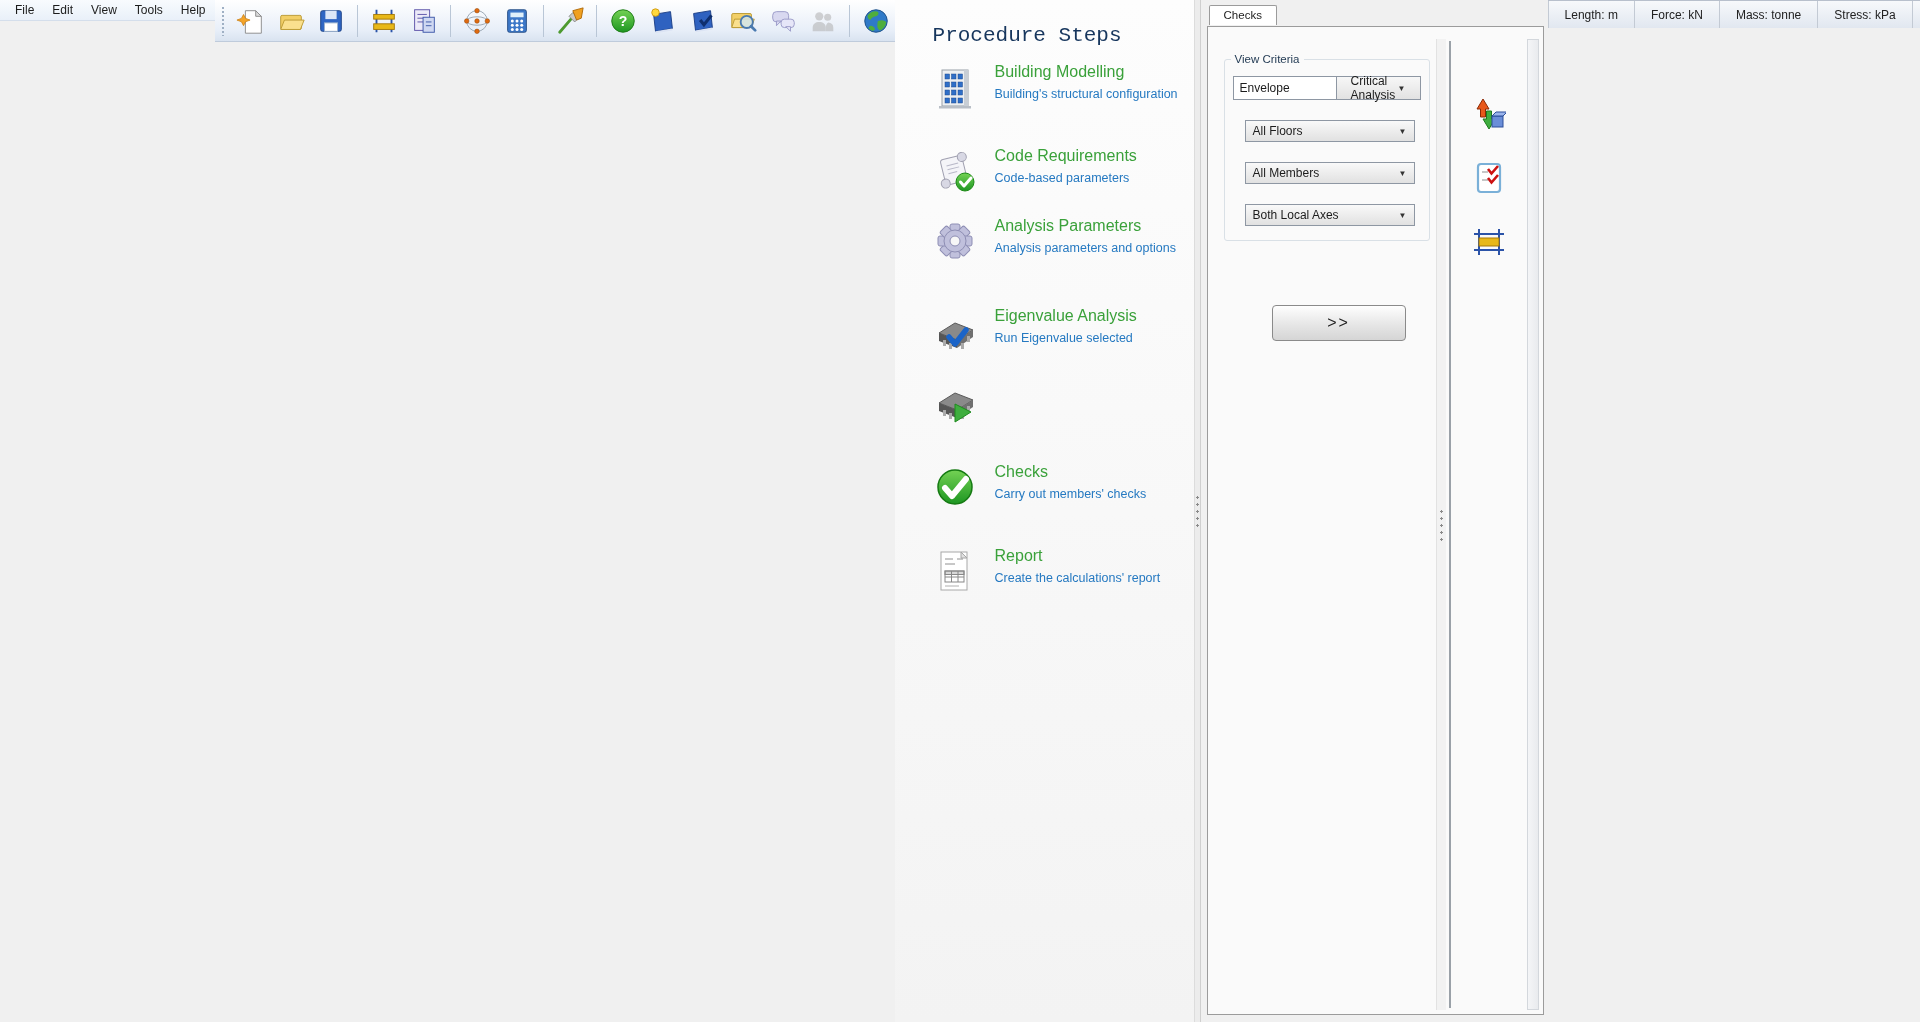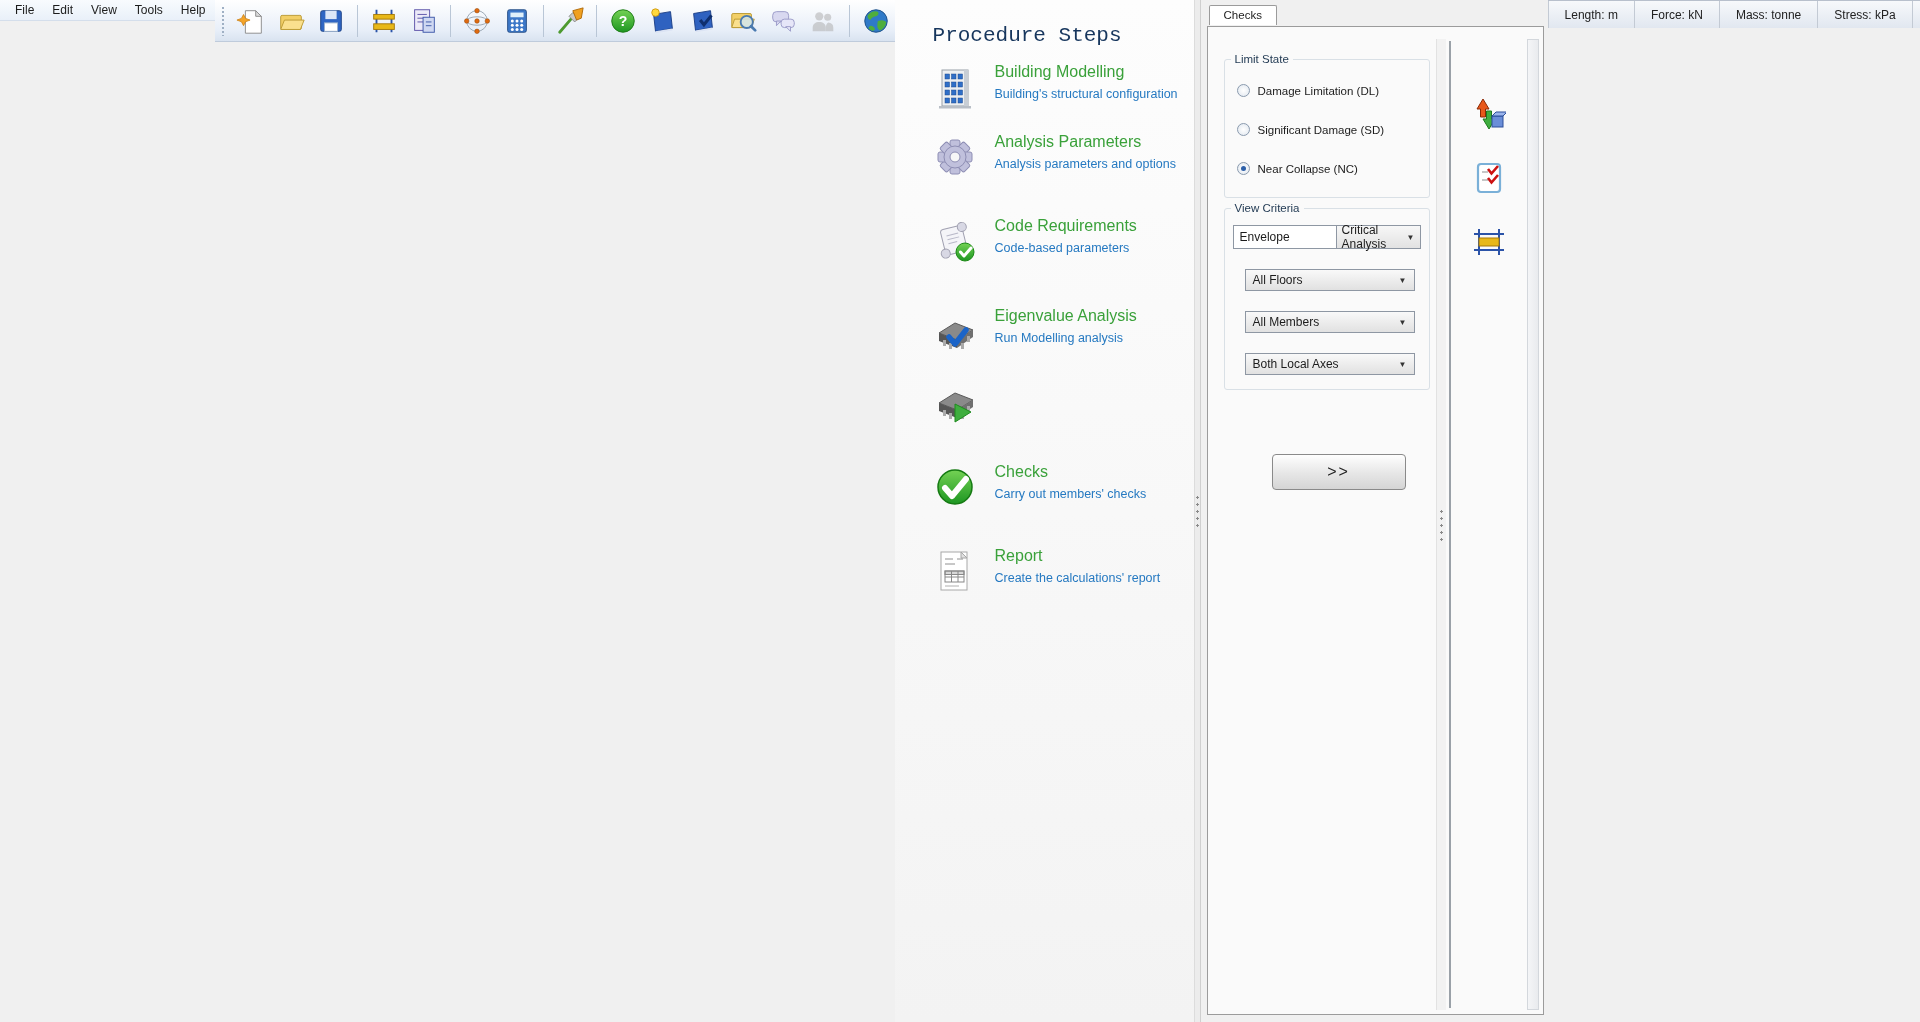--- a/index.html
+++ b/index.html
@@ -65,21 +65,21 @@
   .radio-row:last-child { margin-bottom:8px; }
   .radio { width:13px; height:13px; border-radius:50%; border:1px solid #8a9aae;
            background:radial-gradient(#ffffff,#dfe6ee); position:relative; flex:0 0 13px; }
   .radio.sel::after { content:""; position:absolute; left:3px; top:3px; width:5px; height:5px;
            border-radius:50%; background:#2c5fa8; }
   .radio-label { font-size:11.5px; }
 
   .env-row { display:flex; border:1px solid #8e97a3; height:24px; margin:14px 0 0; background:#fff;gap:40px; }
   .env-field { flex:1; display:flex; align-items:center; padding:0 6px; font-size:12px; background:#fff; }
   .env-combo { width:104px; border-left:1px solid #8e97a3; display:flex; align-items:center;
-               justify-content:space-between; padding:0 5px; font-size:12px;
+               justify-content:space-between; padding:0 14px; font-size:12px;
                background:linear-gradient(#f7f7f7,#e2e2e2); }
   .combo { height:22px; border:1px solid #8e97a3; display:flex; align-items:center; justify-content:space-between;
            padding:0 7px; font-size:12px; background:linear-gradient(#f9f9f9,#e1e1e1);
            margin:20px 6px 0 12px; }
   .combo-arrow { font-size:8px; color:#333; }
   .apply-btn { display:block; width:134px; height:36px; margin:64px 0 0 48px; font-size:16px; letter-spacing:2px;
                border:1px solid #8a8a8a; border-radius:4px; color:#222;
                background:linear-gradient(#fefefe,#e6e6e6 55%,#d5d5d5); font-family:"Liberation Sans",sans-serif; }
 
   .mini-splitter { width:10px; display:flex; align-items:center; justify-content:center;
@@ -304,72 +304,72 @@
                 <rect x="27" y="35" width="4.5" height="5"></rect>
               </g>
           <rect x="8" y="43" width="32" height="2.5" fill="#b8bec6"></rect>
             </svg></span>
         <div>
             <div class="s-title">Building Modelling</div>
              <div class="s-sub">Building's structural configuration</div>
           </div>
       </div>
 
-      <div class="step m8">
-        <span class="s-icon"><svg viewBox="0 0 48 48">
-          <g fill="#c0c0dc" stroke="#8e8eb4">
-            <rect x="19" y="7" width="10" height="34" rx="2"></rect>
-                <rect x="19" y="7" width="10" height="34" rx="2" transform="rotate(45 24 24)"></rect>
-            <rect x="19" y="7" width="10" height="34" rx="2" transform="rotate(90 24 24)"></rect>
-                <rect x="19" y="7" width="10" height="34" rx="2" transform="rotate(135 24 24)"></rect>
-            <circle cx="24" cy="24" r="11"></circle>
-              </g>
-          <circle cx="24" cy="24" r="5" fill="#f7f7f7" stroke="#8e8eb4"></circle>
-            </svg></span>
-        <div>
-            <div class="s-title">Analysis Parameters</div>
-             <div class="s-sub">Analysis parameters and options</div>
-          </div>
-      </div>
-
       <div class="step m22">
         <span class="s-icon"><svg viewBox="0 0 48 48">
           <g transform="rotate(-14 24 24)">
                 <rect x="12" y="10" width="22" height="26" rx="3" fill="#f4f4f8" stroke="#a0a0b0"></rect>
           <circle cx="34" cy="12" r="4.5" fill="#d8d8e4" stroke="#a0a0b0"></circle>
                 <circle cx="12" cy="34" r="4.5" fill="#d8d8e4" stroke="#a0a0b0"></circle>
           <line x1="17" y1="17" x2="29" y2="17" stroke="#b8b8c8"></line>
                 <line x1="17" y1="21" x2="29" y2="21" stroke="#b8b8c8"></line>
                 <line x1="17" y1="25" x2="26" y2="25" stroke="#b8b8c8"></line>
               </g>
           <circle cx="34" cy="35" r="9" fill="url(#grnGrad)" stroke="#1d8a16"></circle>
           <path d="M29.5 35l3.5 4 7-8" fill="none" stroke="#fff" stroke-width="3" stroke-linecap="round" stroke-linejoin="round"></path>
             </svg></span>
         <div>
             <div class="s-title">Code Requirements</div>
              <div class="s-sub">Code-based parameters</div>
+          </div>
+      </div>
+
+      <div class="step m8">
+        <span class="s-icon"><svg viewBox="0 0 48 48">
+          <g fill="#c0c0dc" stroke="#8e8eb4">
+            <rect x="19" y="7" width="10" height="34" rx="2"></rect>
+                <rect x="19" y="7" width="10" height="34" rx="2" transform="rotate(45 24 24)"></rect>
+            <rect x="19" y="7" width="10" height="34" rx="2" transform="rotate(90 24 24)"></rect>
+                <rect x="19" y="7" width="10" height="34" rx="2" transform="rotate(135 24 24)"></rect>
+            <circle cx="24" cy="24" r="11"></circle>
+              </g>
+          <circle cx="24" cy="24" r="5" fill="#f7f7f7" stroke="#8e8eb4"></circle>
+            </svg></span>
+        <div>
+            <div class="s-title">Analysis Parameters</div>
+             <div class="s-sub">Analysis parameters and options</div>
           </div>
       </div>
 
       <div class="step m28">
         <span class="s-icon"><svg viewBox="0 0 48 48">
           <polygon points="8,26 24,16 42,23 26,33" fill="#8a8a8a" stroke="#5a5a5a"></polygon>
           <polygon points="8,26 26,33 26,41 8,34" fill="#565656"></polygon>
               <polygon points="26,33 42,23 42,30 26,41" fill="#707070"></polygon>
           <g fill="#aaa">
                 <rect x="12" y="33" width="3" height="6"></rect>
                 <rect x="18" y="36" width="3" height="6"></rect>
                 <rect x="30" y="36" width="3" height="6"></rect>
                 <rect x="36" y="29" width="3" height="6"></rect>
               </g>
           <path d="M18 30l6 7 11-14" fill="none" stroke="#1b64c8" stroke-width="5.5" stroke-linecap="round" stroke-linejoin="round"></path>
             </svg></span>
         <div>
             <div class="s-title">Eigenvalue Analysis</div>
-             <div class="s-sub">Run Modelling analysis</div>
+             <div class="s-sub">Run Eigenvalue selected</div>
           </div>
       </div>
 
       <div class="step m8">
         <span class="s-icon"><svg viewBox="0 0 48 48">
           <polygon points="8,26 24,16 42,23 26,33" fill="#8a8a8a" stroke="#5a5a5a"></polygon>
           <polygon points="8,26 26,33 26,41 8,34" fill="#565656"></polygon>
               <polygon points="26,33 42,23 42,30 26,41" fill="#707070"></polygon>
           <g fill="#aaa">
                 <rect x="12" y="33" width="3" height="6"></rect>
@@ -420,35 +420,20 @@
       </div>
 
     <div class="main">
       <div class="tabstrip">
         <div class="tab">Checks</div>
       </div>
       <div class="tabpane">
 
         <div class="content">
           <div class="controls">
-            <div class="group">
-              <span class="group-label">Limit State</span>
-              <div class="radio-row">
-                <span class="radio"></span>
-                <span class="radio-label">Damage Limitation (DL)</span>
-              </div>
-              <div class="radio-row">
-                <span class="radio"></span>
-                <span class="radio-label">Significant Damage (SD)</span>
-              </div>
-              <div class="radio-row">
-                <span class="radio sel"></span>
-                <span class="radio-label">Near Collapse (NC)</span>
-              </div>
-            </div>
 
             <div class="group" style="padding-top:14px;">
               <span class="group-label">View Criteria</span>
               <div class="env-row" style="margin-top:2px;">
                 <div class="env-field">Envelope</div>
                 <div class="env-combo">
                   <span>Critical Analysis</span>
                   <span class="combo-arrow">▼</span>
                 </div>
               </div>

